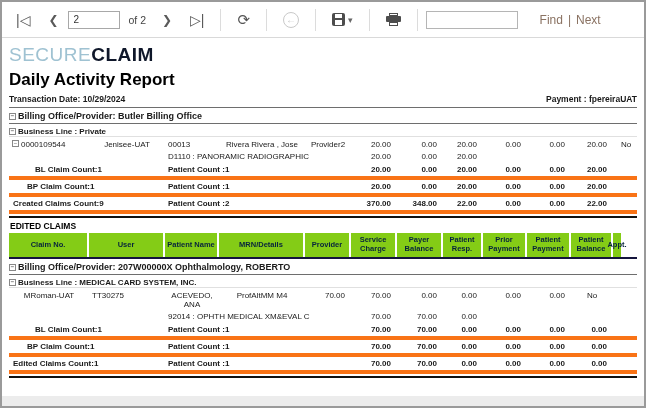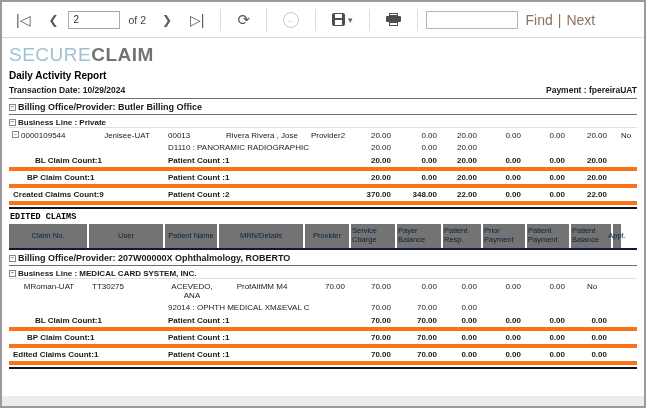--- a/index.html
+++ b/index.html
@@ -45,35 +45,35 @@
   }
   .floppy { width:13px; height:13px; background:#4d4d4d; border-radius:2px; position:relative; }
   .floppy:before { content:""; position:absolute; left:3px; top:1px; width:7px; height:4px; background:#fff; }
   .floppy:after  { content:""; position:absolute; left:3px; bottom:1px; width:7px; height:5px; background:#fff; border-top:1px solid #4d4d4d; }
   .chev { font-size:9px; color:#666; }
   .printer { width:15px; height:13px; position:relative; }
   .printer .p-top { position:absolute; left:3px; top:0; width:9px; height:3px; border:1px solid #4d4d4d; }
   .printer .p-body{ position:absolute; left:0; top:3px; width:15px; height:6px; background:#4d4d4d; border-radius:1px; }
   .printer .p-out { position:absolute; left:3px; bottom:0; width:9px; height:4px; border:1px solid #4d4d4d; background:#fff; }
   .find-input { width:92px; height:18px; border:1px solid #b5b5b5; font-size:10px; padding:1px 4px; font-family:inherit; }
-  .find-links { font-size:14px; color:#8a7262; margin-left:6px; display:flex; gap:5px; align-items:center; }
+  .find-links { font-size:12px; color:#8a7262; margin-left:20px; display:flex; gap:5px; align-items:center; }
   .find-links a { color:#8a7262; text-decoration:none; cursor:pointer; }
   .find-links .bar { color:#8a7262; }
 
   
   .viewport { flex:1; background:#ececec; overflow:hidden; display:flex; flex-direction:column; }
   .page {
     background:#fff; width:100%; height:358px;
     padding:4px 7px 0 7px;
     font-size:8px; color:#1a1a1a;
   }
   .logo { font-size:19px; letter-spacing:0.5px; margin:2px 0 4px 0; font-family:"Liberation Sans", sans-serif; }
   .logo .secure { color:#9fc2d2; font-weight:400; }
-  .logo .claim  { color:#737373; font-weight:700; }
-  .rpt-title { font-size:10px; font-weight:bold; color:#000; margin:3px 0 4px 0; }
+  .logo .claim  { color:#0f172a; font-weight:700; }
+  .rpt-title { font-size:17px; font-weight:bold; color:#000; margin:3px 0 4px 0; }
   .trans-row { display:flex; justify-content:space-between; align-items:flex-end;
                font-size:8.5px; font-weight:bold; padding-bottom:3px; border-bottom:1.5px solid #6e6e6e; }
 
   .sec-office { display:flex; align-items:center; gap:2px; font-size:9px; font-weight:bold;
                 padding:3px 0 2px 0; border-bottom:1.5px solid #6e6e6e; }
   .sec-line   { display:flex; align-items:center; gap:2px; font-size:8px; font-weight:bold;
                 padding:3px 0 0 0; border-bottom:1px solid #e0e0e0; }
   .expand-box {
     width:7px; height:7px; border:1px solid #888; font-size:6px; line-height:5px;
     text-align:center; color:#555; flex:0 0 7px; background:#fff; cursor:pointer;
@@ -85,26 +85,26 @@
   }
   .cell { padding:2px 3px; overflow:hidden; }
   .num  { text-align:right; padding-right:6px; }
   .ctr  { text-align:center; }
   .claim-row .cell { padding-top:3px; }
   .claim-no { display:flex; gap:2px; align-items:flex-start; }
   .proc-row .cell { padding-top:1px; }
   .count-row { font-weight:bold; border-bottom:4px solid #f97316; }
   .thick-line { border-top:2.5px solid #111; margin:2px 0 0 0; }
 
-  .edited-label { font-size:8.5px; font-weight:bold; padding:3px 0 2px 1px; color:#000;font-family:Liberation Mono, monospace; }
+  .edited-label { font-size:8.5px; font-weight:bold; padding:3px 0 2px 1px; color:#000; }
 
   .thead { border-bottom:2px solid #14143c; }
   .th-cell {
-    background:#737373; color:#06223d; font-weight:normal; font-size:7.5px;
-    text-align:left; padding:3px 1px; margin-right:2px;
+    background:#84cc16; color:#06223d; font-weight:bold; font-size:7.5px;
+    text-align:center; padding:3px 1px; margin-right:2px;
     display:flex; align-items:center; justify-content:center; min-height:24px; line-height:1.15;
   }
   .th-cell:last-child { margin-right:18px; }
 
   
   .foot-row1 { display:flex; justify-content:space-between; margin-top:26px; font-size:8.5px; }
   .foot-ts { color:#222; }
   .foot-page { font-weight:bold; color:#000; font-size:9px;padding-left:35px; }
   .foot-row2 { display:flex; justify-content:space-between; align-items:flex-start; margin-top:6px; }
   .copyright { font-size:5.5px; color:#333; line-height:1.5; }

